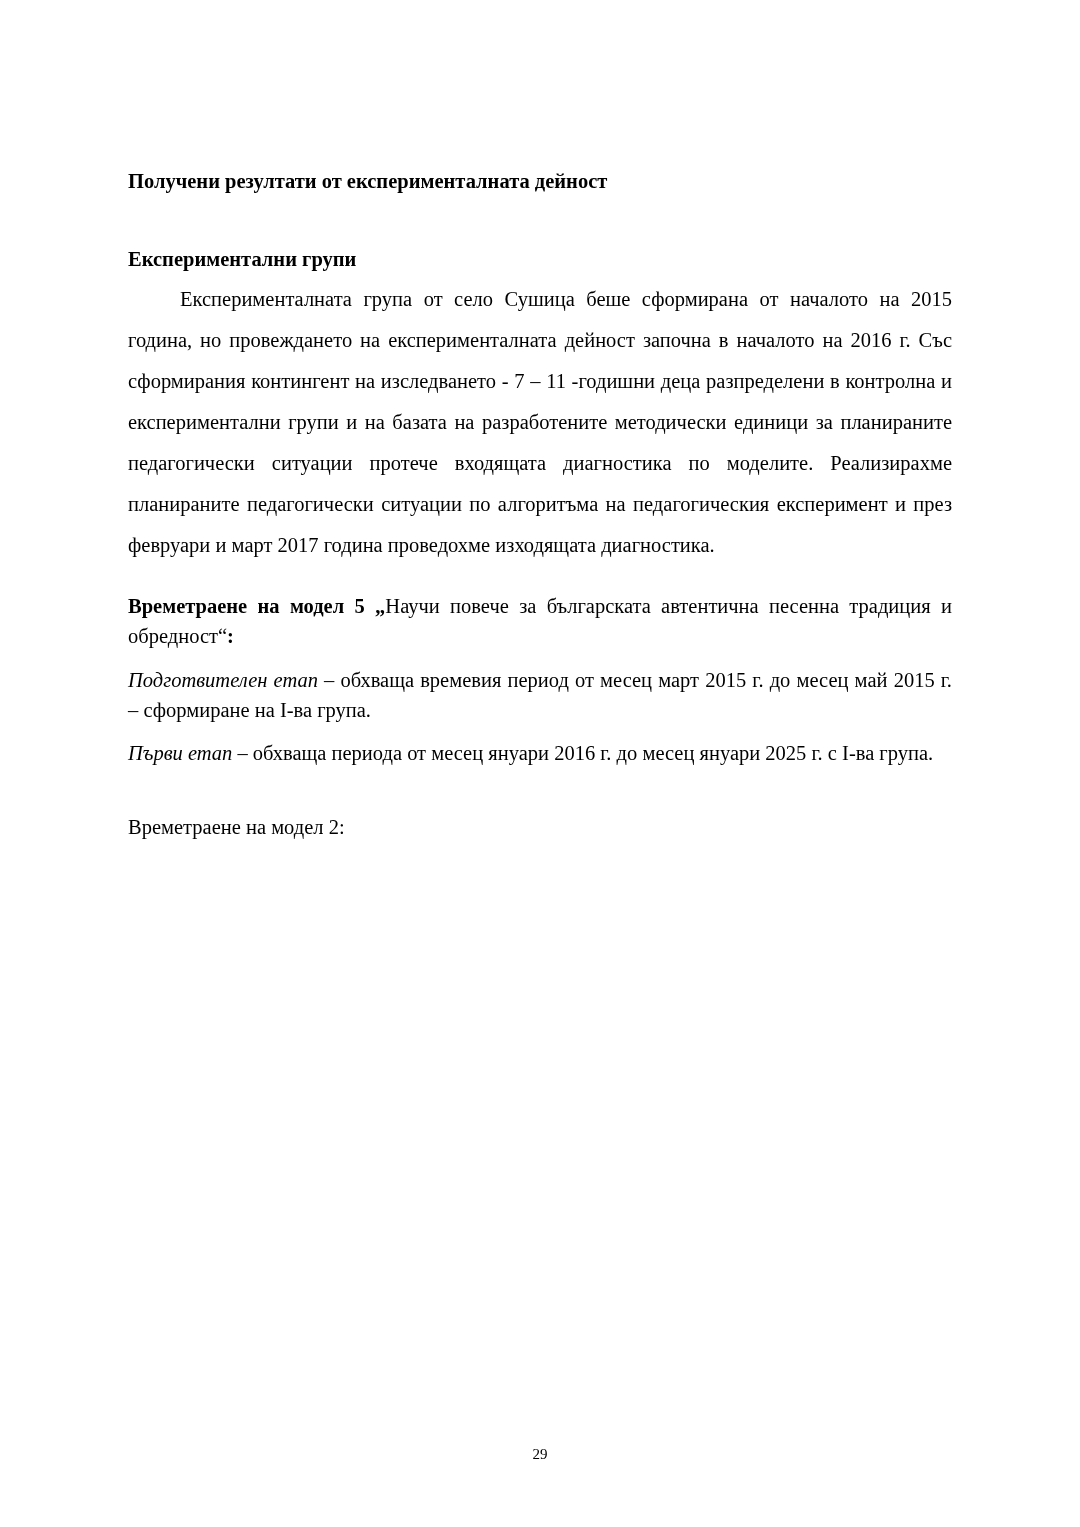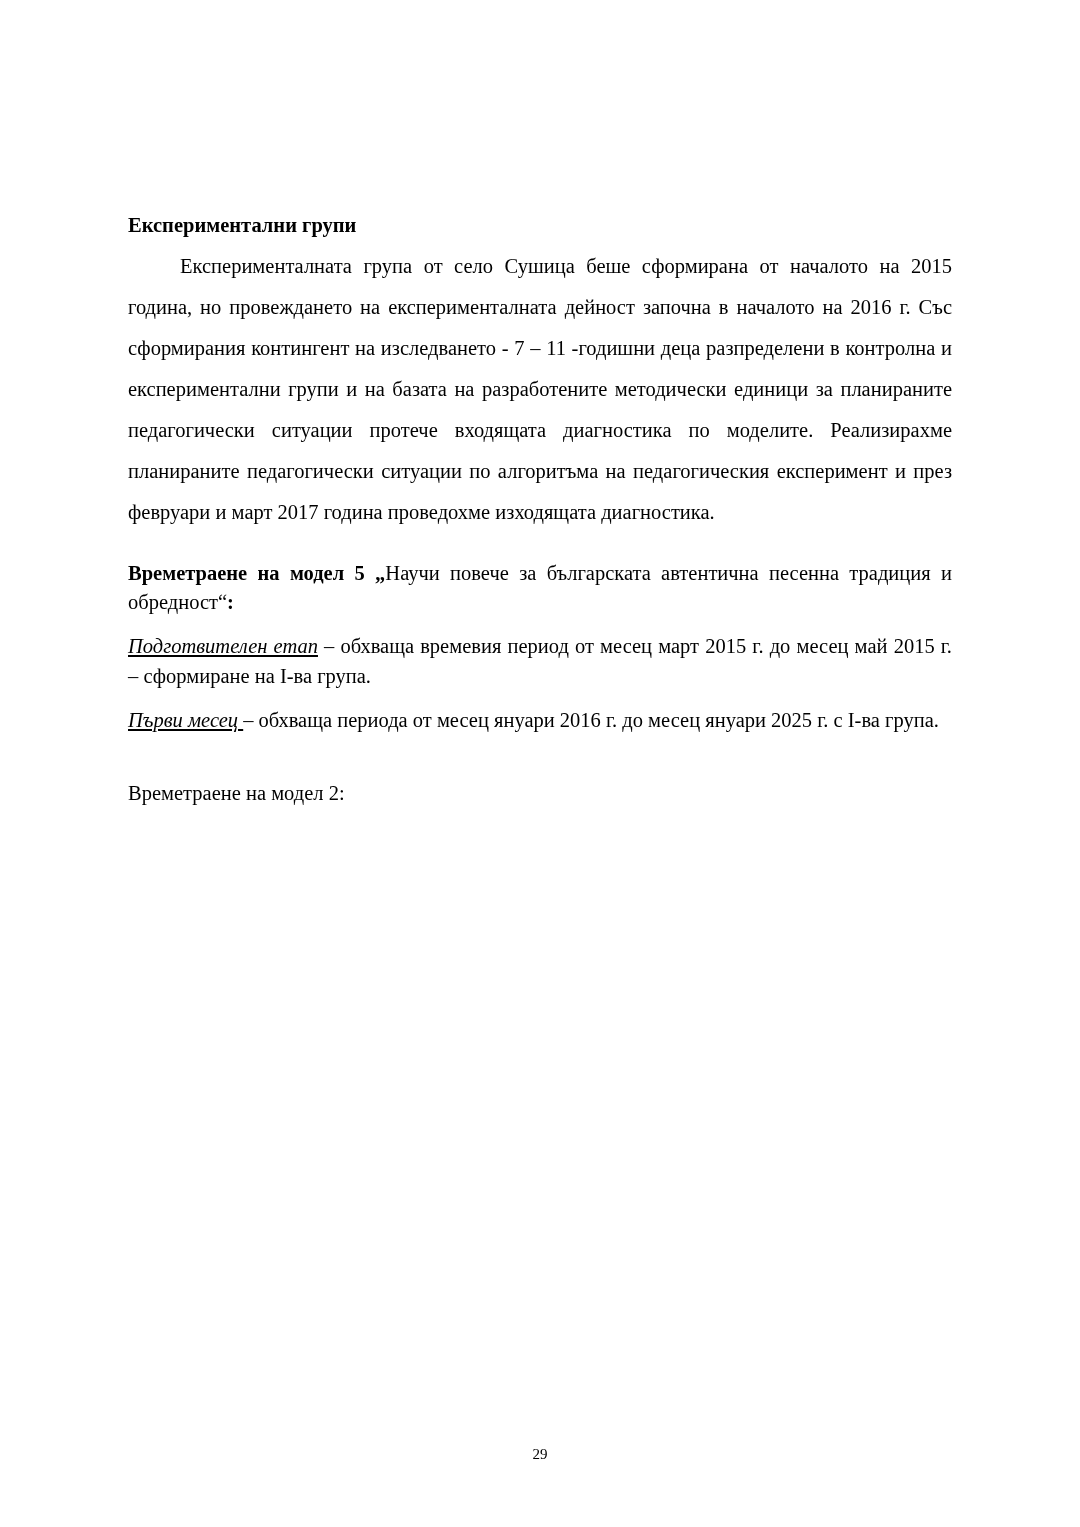--- a/index.html
+++ b/index.html
@@ -41,21 +41,20 @@
     text-align: justify;
     margin: 0;
     text-indent: 0;
   }
   .gap-lg { height: 44px; }
   .gap-md { height: 26px; }
   .gap-sm { height: 14px; }
   .bold { font-weight: bold; }
   .ital-ul {
     font-style: italic;
-    text-decoration: underline;
   }
   .model-head {
     font-size: 20.5px;
     line-height: 1.45;
     text-align: justify;
     margin: 0;
   }
   .footer {
     position: absolute;
     left: 0;
@@ -64,20 +63,21 @@
     text-align: center;
     font-size: 15px;
     font-family: "Liberation Serif", "DejaVu Serif", serif;
   }
 </style>
 </head>
 <body>
 
 <div class="page">
 
+  <h2 class="heading">Получени резултати от експерименталната дейност</h2>
 
 
   <div class="gap-lg"></div>
 
   <h2 class="heading">Експериментални групи</h2>
 
   <p class="para">Експерименталната група от село Сушица беше сформирана от началото на 2015 година, но провеждането на експерименталната дейност започна в началото на 2016 г. Със сформирания контингент на изследването - 7 – 11 -годишни деца разпределени в контролна и експериментални групи и на базата на разработените методически единици за планираните педагогически ситуации протече входящата диагностика по моделите. Реализирахме планираните педагогически ситуации по алгоритъма на педагогическия експеримент и през февруари и март 2017 година проведохме изходящата диагностика.</p>
 
   <div class="gap-md"></div>
 
@@ -87,21 +87,21 @@
 
   <div class="gap-sm"></div>
 
   <p class="para-tight">
     <span class="ital-ul">Подготвителен етап</span><span> – обхваща времевия период от месец март 2015 г. до месец май 2015 г. – сформиране на I-ва група.</span>
   </p>
 
   <div class="gap-sm"></div>
 
   <p class="para-tight">
-    <span class="ital-ul">Първи месец </span><span>– обхваща периода от месец януари 2016 г. до месец януари 2025 г. с I-ва група.</span>
+    <span class="ital-ul">Първи етап </span><span>– обхваща периода от месец януари 2016 г. до месец януари 2025 г. с I-ва група.</span>
   </p>
 
   <div class="gap-lg"></div>
 
   <p class="para-tight">Времетраене на модел 2:</p>
 
 
   <div class="footer">29</div>
 </div>
 

